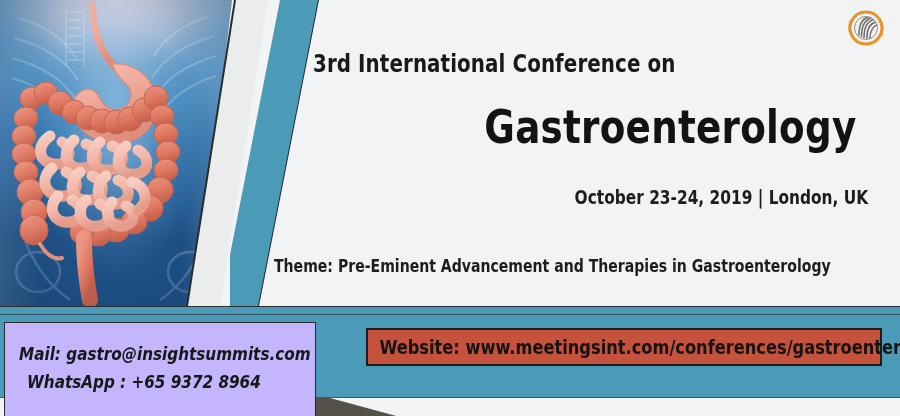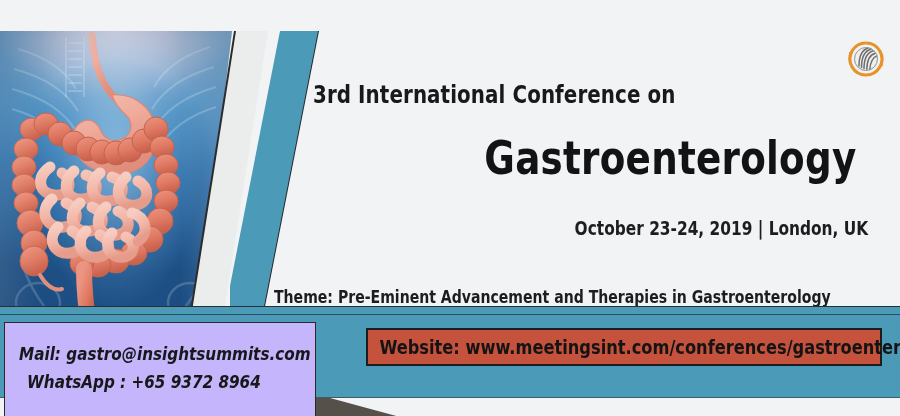--- a/index.html
+++ b/index.html
@@ -13,21 +13,20 @@
     height:416px;
     overflow:hidden;
     background:#f2f3f5;
   }
 
   
   #top-section{
     position:absolute; left:0; top:0; width:900px; height:306px;
     background:#f1f3f4;
     overflow:hidden;
-    margin-top:31px;
   }
 
   
   #anatomy-photo{
     position:absolute; left:0; top:0; width:232px; height:306px;
     overflow:hidden;
     background:
       radial-gradient(ellipse 150% 80% at 50% 0%, #cfd9e6 0%, #9db6d2 16%, #4f8fc0 38%, #2f6fa8 62%, #1d4f84 100%);
     -webkit-clip-path: polygon(0 0, 232px 0, 196px 306px, 0 306px);
     clip-path: polygon(0 0, 232px 0, 196px 306px, 0 306px);

